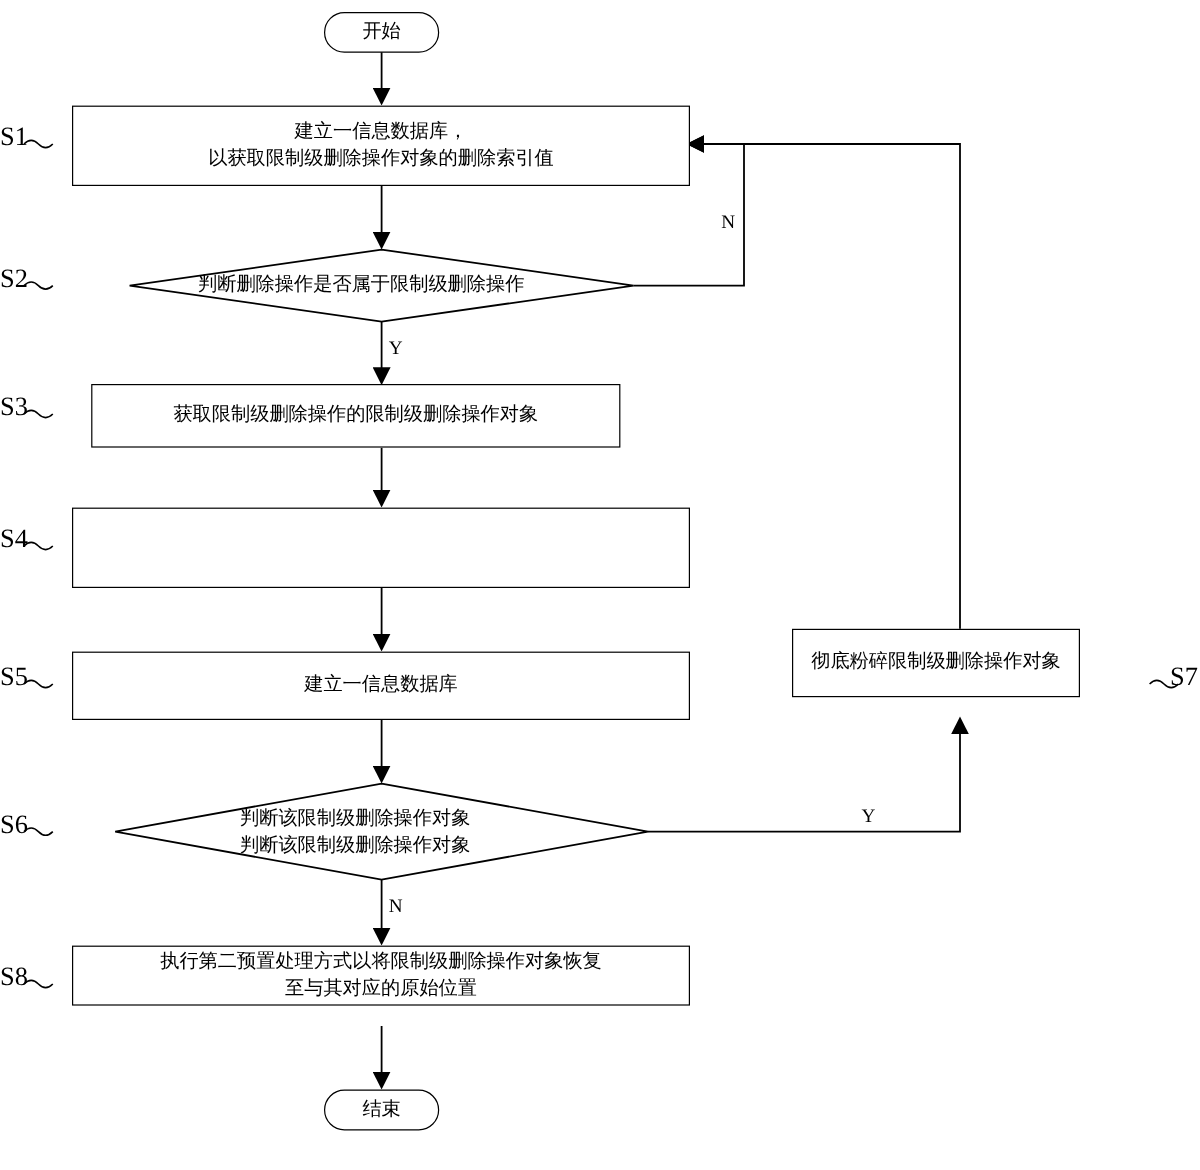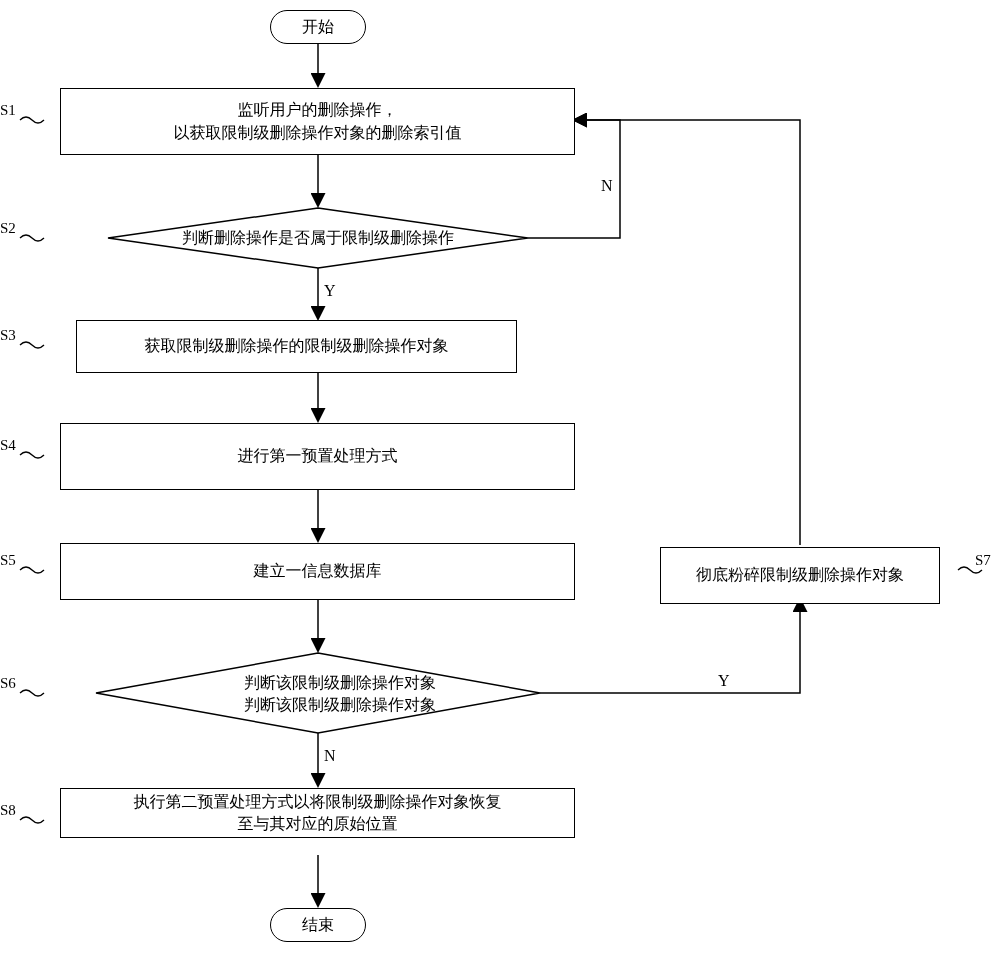--- a/index.html
+++ b/index.html
@@ -1,20 +1,20 @@
 <!DOCTYPE html>
 <html><head>
 <meta charset="utf-8">
 <style>
 html,body{margin:0;padding:0;background:#fff;font-family:"SimSun","Songti SC",serif;font-size:16px;color:#000}
 .canvas{position:relative;width:1000px;height:975px}
 .box{position:absolute;border:1.5px solid #000;background:#fff;display:flex;align-items:center;justify-content:center;text-align:center;line-height:1.4;box-sizing:border-box;padding:16px 8px}
 .terminator{border-radius:999px}
 .label{position:absolute;font-size:16px;line-height:1;white-space:nowrap}
-.step{position:absolute;font-size:15px;line-height:1;white-space:nowrap}
+.step{position:absolute;font-size:22px;line-height:1;white-space:nowrap}
 svg{position:absolute;top:0;left:0;pointer-events:none}
 </style>
 </head>
 <body>
 
 <div class="canvas">
 
 <svg width="1000" height="975">
   <defs>
     <marker id="arr" markerWidth="10" markerHeight="10" refX="8" refY="5" orient="auto">
@@ -60,47 +60,46 @@
 
 <div class="box terminator" style="left:270px;top:10px;width:96px;height:33px">
       <span>开始</span>
     </div>
 <div class="box terminator" style="left:270px;top:908px;width:96px;height:33px">
       <span>结束</span>
     </div>
 
 <div class="box" style="left:60px;top:88px;width:515px;height:67px">
   <div>
-    <div>监听用户的删除操作，</div>
+    <div>建立一信息数据库，</div>
     <div>以获取限制级删除操作对象的删除索引值</div>
   </div>
 </div>
 
-<div class="label" style="left:165px;top:230px;width:306px;text-align:center">判断删除操作是否属于限制级删除操作</div>
+<div class="label" style="left:165px;top:230px;width:306px;">判断删除操作是否属于限制级删除操作</div>
 
 <div class="box" style="left:76px;top:320px;width:441px;height:53px">
       <span>获取限制级删除操作的限制级删除操作对象</span>
     </div>
 
 <div class="box" style="left:60px;top:423px;width:515px;height:67px">
   <div>
-    <div>进行第一预置处理方式</div>
   </div>
 </div>
 
 <div class="box" style="left:60px;top:543px;width:515px;height:57px">
       <span>建立一信息数据库</span>
     </div>
 
-<div class="label" style="left:200px;top:672px;width:236px;text-align:right;line-height:1.35">
+<div class="label" style="left:200px;top:672px;width:236px;text-align:left;line-height:1.35">
   <div>判断该限制级删除操作对象</div>
   <div>判断该限制级删除操作对象</div>
 </div>
 
-<div class="box" style="left:660px;top:547px;width:280px;height:57px">
+<div class="box" style="left:660px;top:524px;width:240px;height:57px">
       <span>彻底粉碎限制级删除操作对象</span>
     </div>
 
 <div class="box" style="left:60px;top:788px;width:515px;height:50px">
   <div>
     <div>执行第二预置处理方式以将限制级删除操作对象恢复</div>
     <div>至与其对应的原始位置</div>
   </div>
 </div>
 

